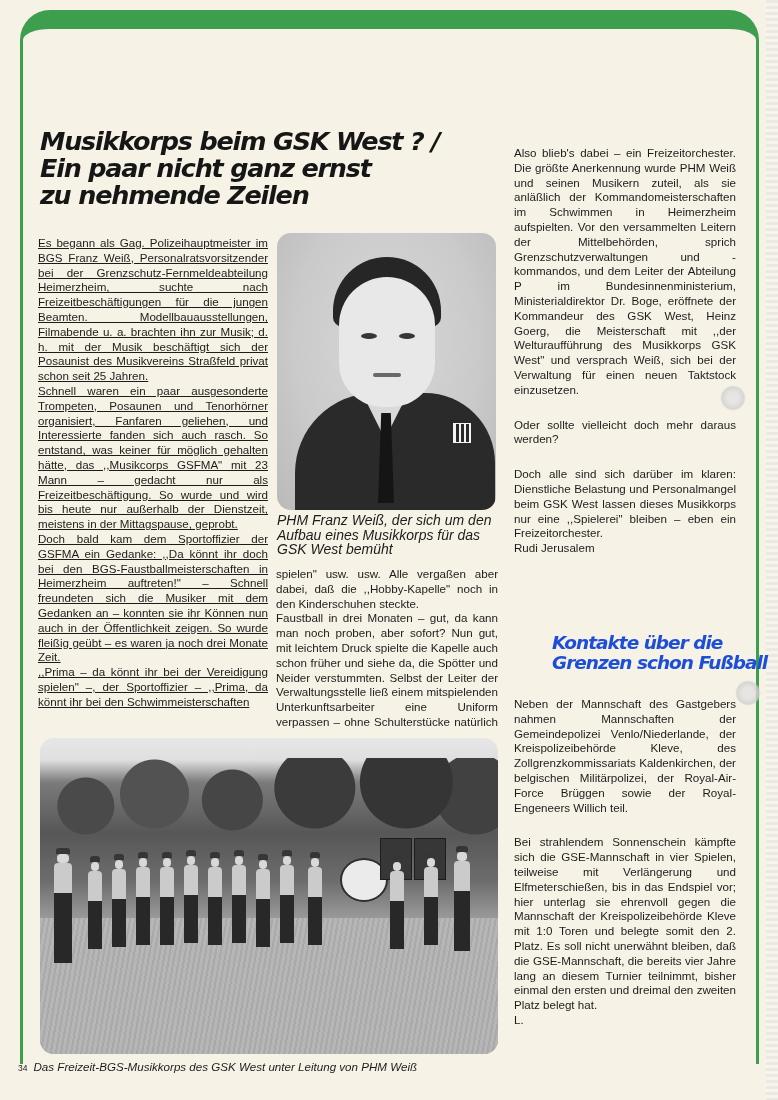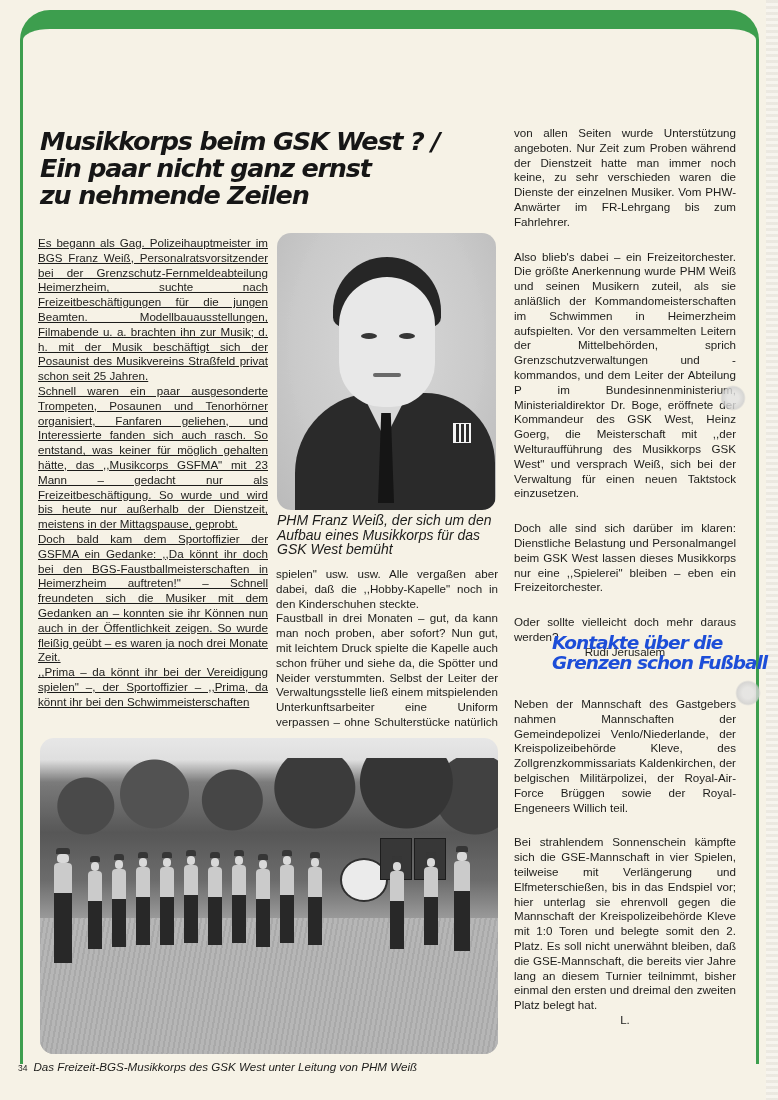--- a/index.html
+++ b/index.html
@@ -33,21 +33,21 @@
     margin: 0;
     transform: scaleX(1.02); transform-origin: left;
   }
   .col { position: absolute; font-size: 11.6px; line-height: 14.8px; text-align: justify; }
   .col p { margin: 0; }
   .col p.gap { margin-top: 20px; }
   .col1 { left: 38px; top: 236px; width: 230px; text-decoration: underline; }
   .col2 { left: 276px; top: 567px; width: 222px; }
   .col3 { left: 514px; top: 126px; width: 222px; }
   .col3b { left: 514px; top: 677px; width: 222px; }
-  .sig { text-align: center; margin-top: 2px; }
+  .sig { text-align: left; margin-top: 2px; }
   .photo {
     position: absolute; overflow: hidden; border-radius: 14px;
     filter: grayscale(1) contrast(1.05);
   }
   .portrait {
     left: 277px; top: 233px; width: 219px; height: 277px;
     background: radial-gradient(ellipse at 50% 40%, #d6d4cf 0%, #c8c6c1 60%, #b9b7b2 100%);
   }
   .portrait .hair { position: absolute; left: 56px; top: 24px; width: 108px; height: 70px; background: #2a2a28; border-radius: 55px 55px 10px 10px; }
   .portrait .face { position: absolute; left: 62px; top: 44px; width: 96px; height: 130px; background: #e6e3dc; border-radius: 48px 48px 44px 44px; }
@@ -131,24 +131,23 @@
   <div class="mouth"></div>
 </div>
 <div class="caption1">PHM Franz Weiß, der sich um den Aufbau eines Musikkorps für das GSK West bemüht</div>
 
 <div class="col col2">
   <p>spielen" usw. usw. Alle vergaßen aber dabei, daß die ,,Hobby-Kapelle" noch in den Kinderschuhen steckte.</p>
   <p>Faustball in drei Monaten – gut, da kann man noch proben, aber sofort? Nun gut, mit leichtem Druck spielte die Kapelle auch schon früher und siehe da, die Spötter und Neider verstummten. Selbst der Leiter der Verwaltungsstelle ließ einem mitspielenden Unterkunftsarbeiter eine Uniform verpassen – ohne Schulterstücke natürlich –,</p>
 </div>
 
 <div class="col col3">
-  <p>von allen Seiten wurde Unterstützung angeboten. Nur Zeit zum Proben während der Dienstzeit hatte man immer noch keine, zu sehr verschieden waren die Dienste der einzelnen Musiker. Vom PHW-Anwärter im FR-Lehrgang bis zum Fahrlehrer.</p>
   <p class="gap">Also blieb's dabei – ein Freizeitorchester. Die größte Anerkennung wurde PHM Weiß und seinen Musikern zuteil, als sie anläßlich der Kommandomeisterschaften im Schwimmen in Heimerzheim aufspielten. Vor den versammelten Leitern der Mittelbehörden, sprich Grenzschutzverwaltungen und -kommandos, und dem Leiter der Abteilung P im Bundesinnenministerium, Ministerialdirektor Dr. Boge, eröffnete der Kommandeur des GSK West, Heinz Goerg, die Meisterschaft mit ,,der Welturaufführung des Musikkorps GSK West" und versprach Weiß, sich bei der Verwaltung für einen neuen Taktstock einzusetzen.</p>
+  <p class="gap">Oder sollte vielleicht doch mehr daraus werden?</p>
   <p class="gap">Doch alle sind sich darüber im klaren: Dienstliche Belastung und Personalmangel beim GSK West lassen dieses Musikkorps nur eine ,,Spielerei" bleiben – eben ein Freizeitorchester.</p>
-  <p class="gap">Oder sollte vielleicht doch mehr daraus werden?</p>
   <p class="sig">Rudi Jerusalem</p>
 </div>
 
 <div class="photo band">
   <div class="trees"></div>
   <div class="grass"></div>
   <div class="musician" style="left:14px;top:110px;width:18px">
       <div class="cap"></div>
       <div class="head"></div>
       <div class="shirt"></div>

